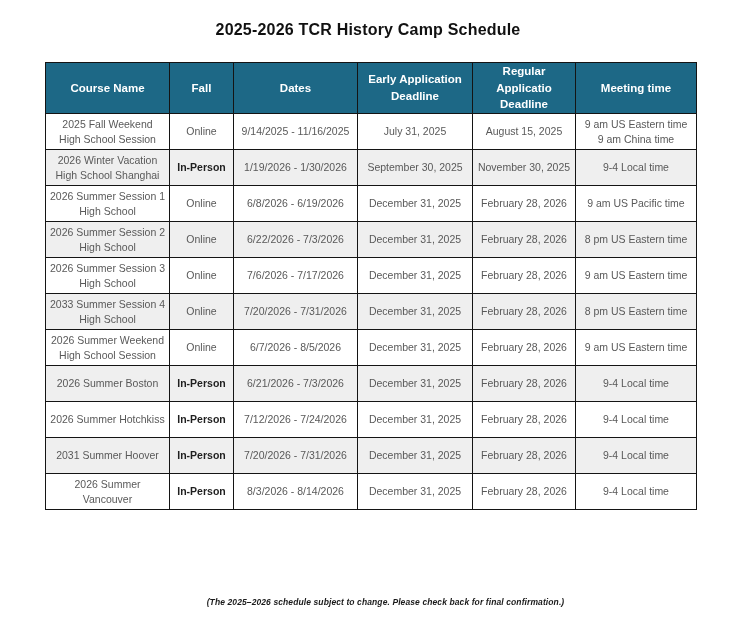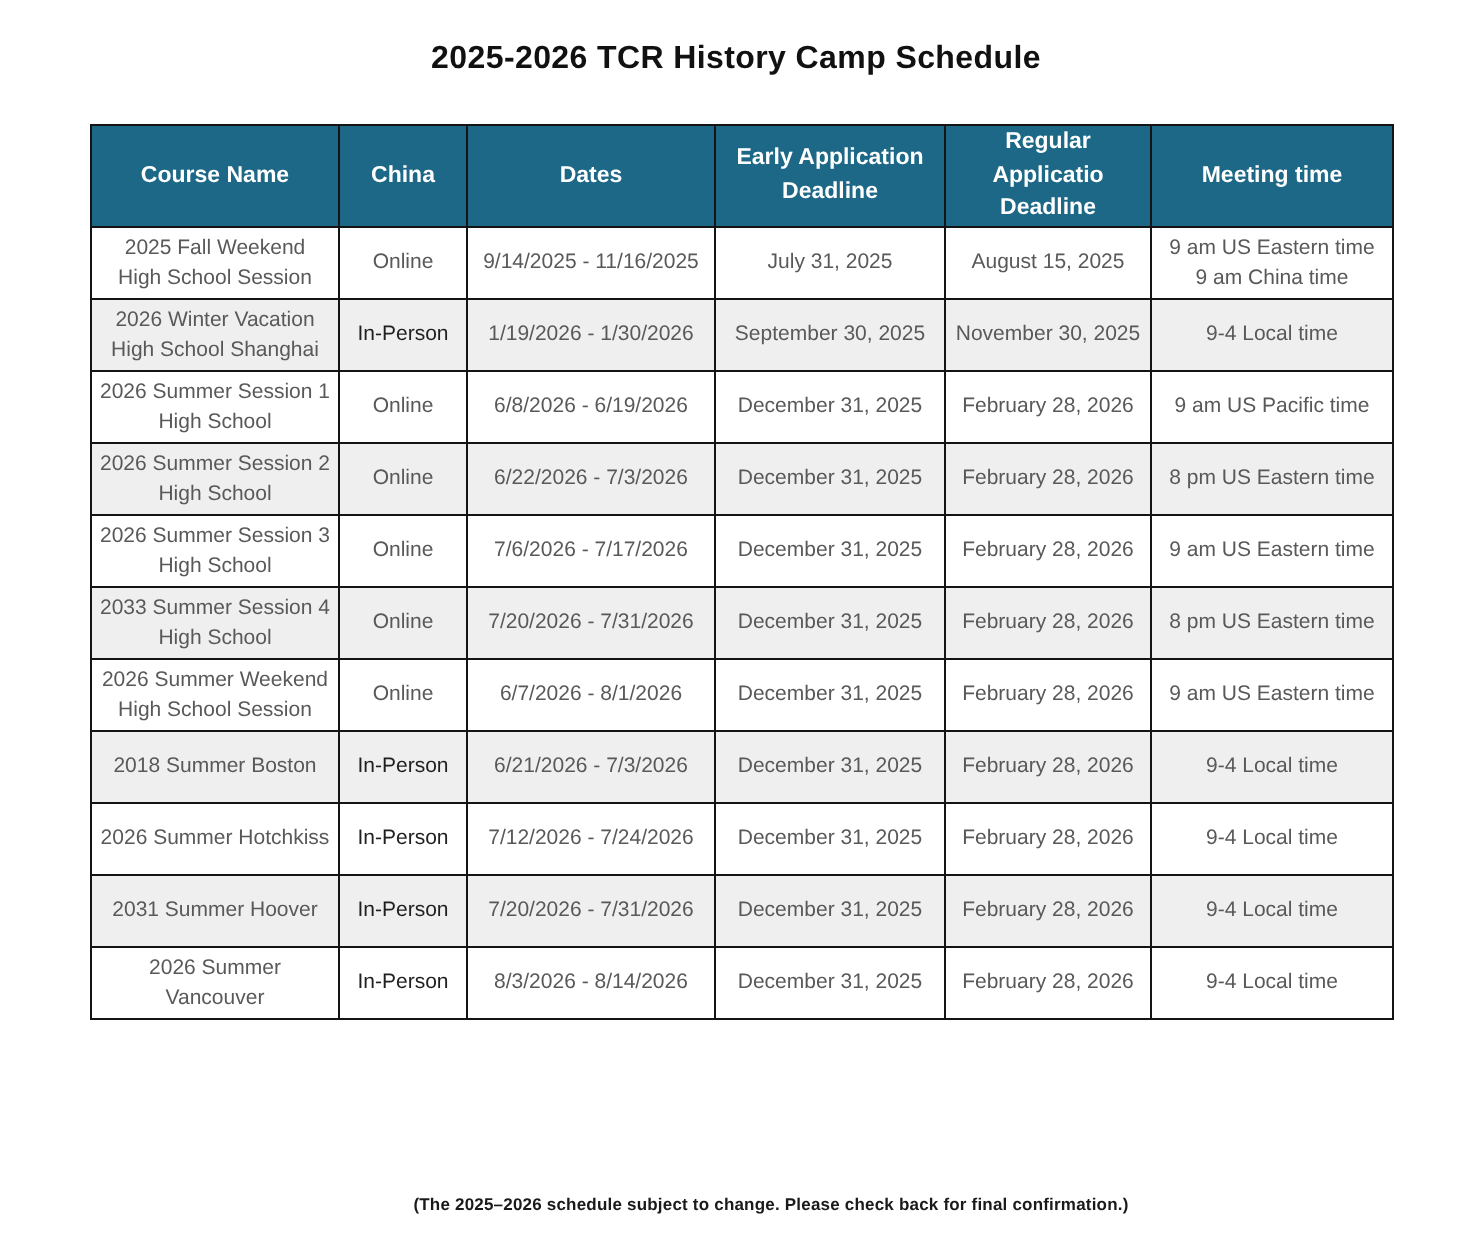--- a/index.html
+++ b/index.html
@@ -64,37 +64,38 @@
     border: 1px solid var(--border-color);
     padding: 2px 4px;
     white-space: pre-line;
     line-height: 1.4;
     overflow: hidden;
   }
   table.schedule tbody tr:nth-child(even) td {
     background: var(--row-alt-bg);
   }
   table.schedule td.in-person {
-    font-weight: normal;
+    font-weight: bold;
     color: #1f1f1f;
   }
   .col-0 { width: 124px; }
   .col-1 { width: 64px; }
   .col-2 { width: 124px; }
   .col-3 { width: 115px; }
   .col-4 { width: 103px; }
   .col-5 { width: 121px; }
   .footer-note {
     position: absolute;
     left: 0;
     right: 0;
     top: 597px;
     text-align: center;
     font-size: 8.5px;
     font-weight: bold;
+    font-style: italic;
     color: #1a1a1a;
     letter-spacing: 0.1px;
     margin-left: 35px;
   }
 </style>
 </head>
 <body>
 
 <div class="page">
   <h1 class="title">2025-2026 TCR History Camp Schedule</h1>
@@ -104,21 +105,21 @@
       <col class="col-0">
         <col class="col-1">
         <col class="col-2">
       <col class="col-3">
         <col class="col-4">
         <col class="col-5">
     </colgroup>
     <thead>
       <tr>
           <th>Course Name</th>
-          <th>China</th>
+          <th>Fall</th>
           <th>Dates</th>
           <th>Early Application
 Deadline</th>
           <th>Regular Applicatio
 Deadline</th>
           <th>Meeting time</th>
         </tr>
     </thead>
     <tbody>
         <tr>
@@ -173,27 +174,27 @@
           <td>Online</td>
           <td>7/20/2026 - 7/31/2026</td>
           <td>December 31, 2025</td>
           <td>February 28, 2026</td>
           <td>8 pm US Eastern time</td>
         </tr>
         <tr>
           <td>2026 Summer Weekend
 High School Session</td>
           <td>Online</td>
-          <td>6/7/2026 - 8/1/2026</td>
+          <td>6/7/2026 - 8/5/2026</td>
           <td>December 31, 2025</td>
           <td>February 28, 2026</td>
           <td>9 am US Eastern time</td>
         </tr>
         <tr>
-          <td>2018 Summer Boston</td>
+          <td>2026 Summer Boston</td>
           <td class="in-person">In-Person</td>
           <td>6/21/2026 - 7/3/2026</td>
           <td>December 31, 2025</td>
           <td>February 28, 2026</td>
           <td>9-4 Local time</td>
         </tr>
         <tr>
           <td>2026 Summer Hotchkiss</td>
           <td class="in-person">In-Person</td>
           <td>7/12/2026 - 7/24/2026</td>

